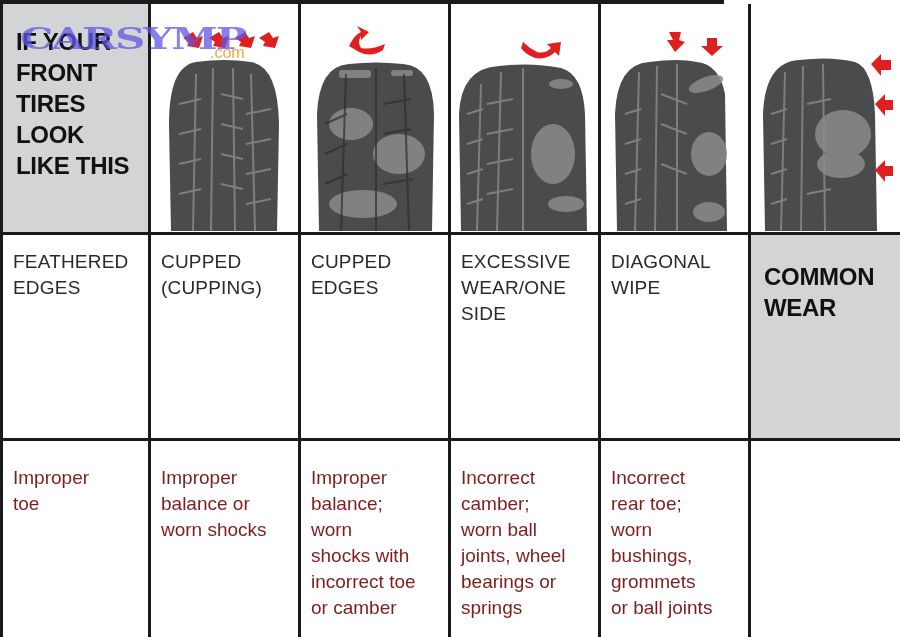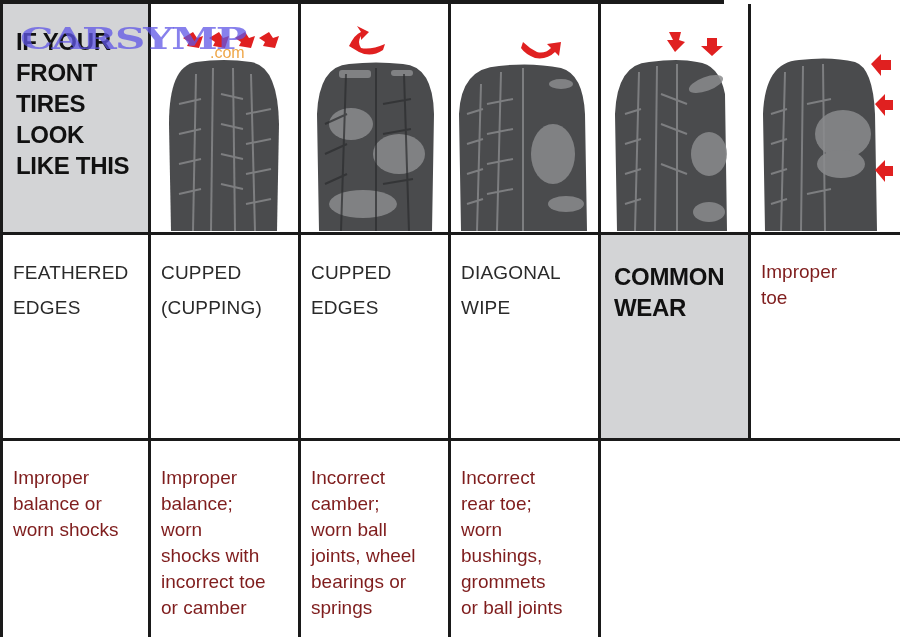--- a/index.html
+++ b/index.html
@@ -5,21 +5,21 @@
     html, body { margin: 0; padding: 0; }
     body { width: 900px; height: 637px; overflow: hidden; background: #ffffff; font-family: "Liberation Sans", sans-serif; position: relative; }
     .grid { position: absolute; left: 0; top: 0; width: 724px; height: 637px; display: grid;
       grid-template-columns: 148px 150px 150px 150px 150px 152px;
       grid-template-rows: 231px 206px 200px;
       border-top: 4px solid #1a1a1a; border-left: 3px solid #1a1a1a; box-sizing: border-box; }
     .cell { border-right: 3px solid #1a1a1a; border-bottom: 3px solid #1a1a1a; box-sizing: border-box; position: relative; overflow: hidden; background: #fff; }
     .hdr { background: #d3d4d6; }
     .hdr-text { position: absolute; left: 13px; top: 18px; font-weight: bold; font-size: 24px; line-height: 31px; color: #111; letter-spacing: -0.3px; white-space: pre-line; }
     .row1 .hdr-text { top: 22px; }
-    .pat { position: absolute; left: 10px; top: 20px; font-size: 19px; line-height: 35px; color: #2a2a2a; white-space: pre-line; letter-spacing: 0.2px; }
+    .pat { position: absolute; left: 10px; top: 14px; font-size: 19px; line-height: 26px; color: #2a2a2a; white-space: pre-line; letter-spacing: 0.2px; }
     .cause { position: absolute; left: 10px; top: 24px; font-size: 19px; line-height: 26px; color: #7f1d1d; white-space: pre-line; }
     .tire-svg { position: absolute; left: 0; top: 0; }
     .wm { position: absolute; left: 20px; top: 22px; pointer-events: none; text-align: right; }
     .wm-main { font-family: "DejaVu Serif", serif; font-weight: bold; font-size: 42px; color: rgba(95,85,230,0.75); letter-spacing: -2px; transform: scaleY(0.7); transform-origin: left top; display: block; }
     .wm-sub { position: absolute; left: 190px; top: 22px; font-size: 16px; color: rgba(235,150,40,0.85); }
   </style>
 </head>
 <body>
 
 <div class="grid">
@@ -120,20 +120,25 @@
     </div>
   <div class="cell">
       <div class="pat">CUPPED
 (CUPPING)</div>
     </div>
   <div class="cell">
       <div class="pat">CUPPED
 EDGES</div>
     </div>
   <div class="cell">
+      <div class="pat">EXCESSIVE
+WEAR/ONE
+SIDE</div>
+    </div>
+  <div class="cell">
       <div class="pat">DIAGONAL
 WIPE</div>
     </div>
 
   <div class="cell hdr">
     <div class="hdr-text" style="top:26px">COMMON
 WEAR</div>
   </div>
   <div class="cell">
       <div class="cause">Improper

